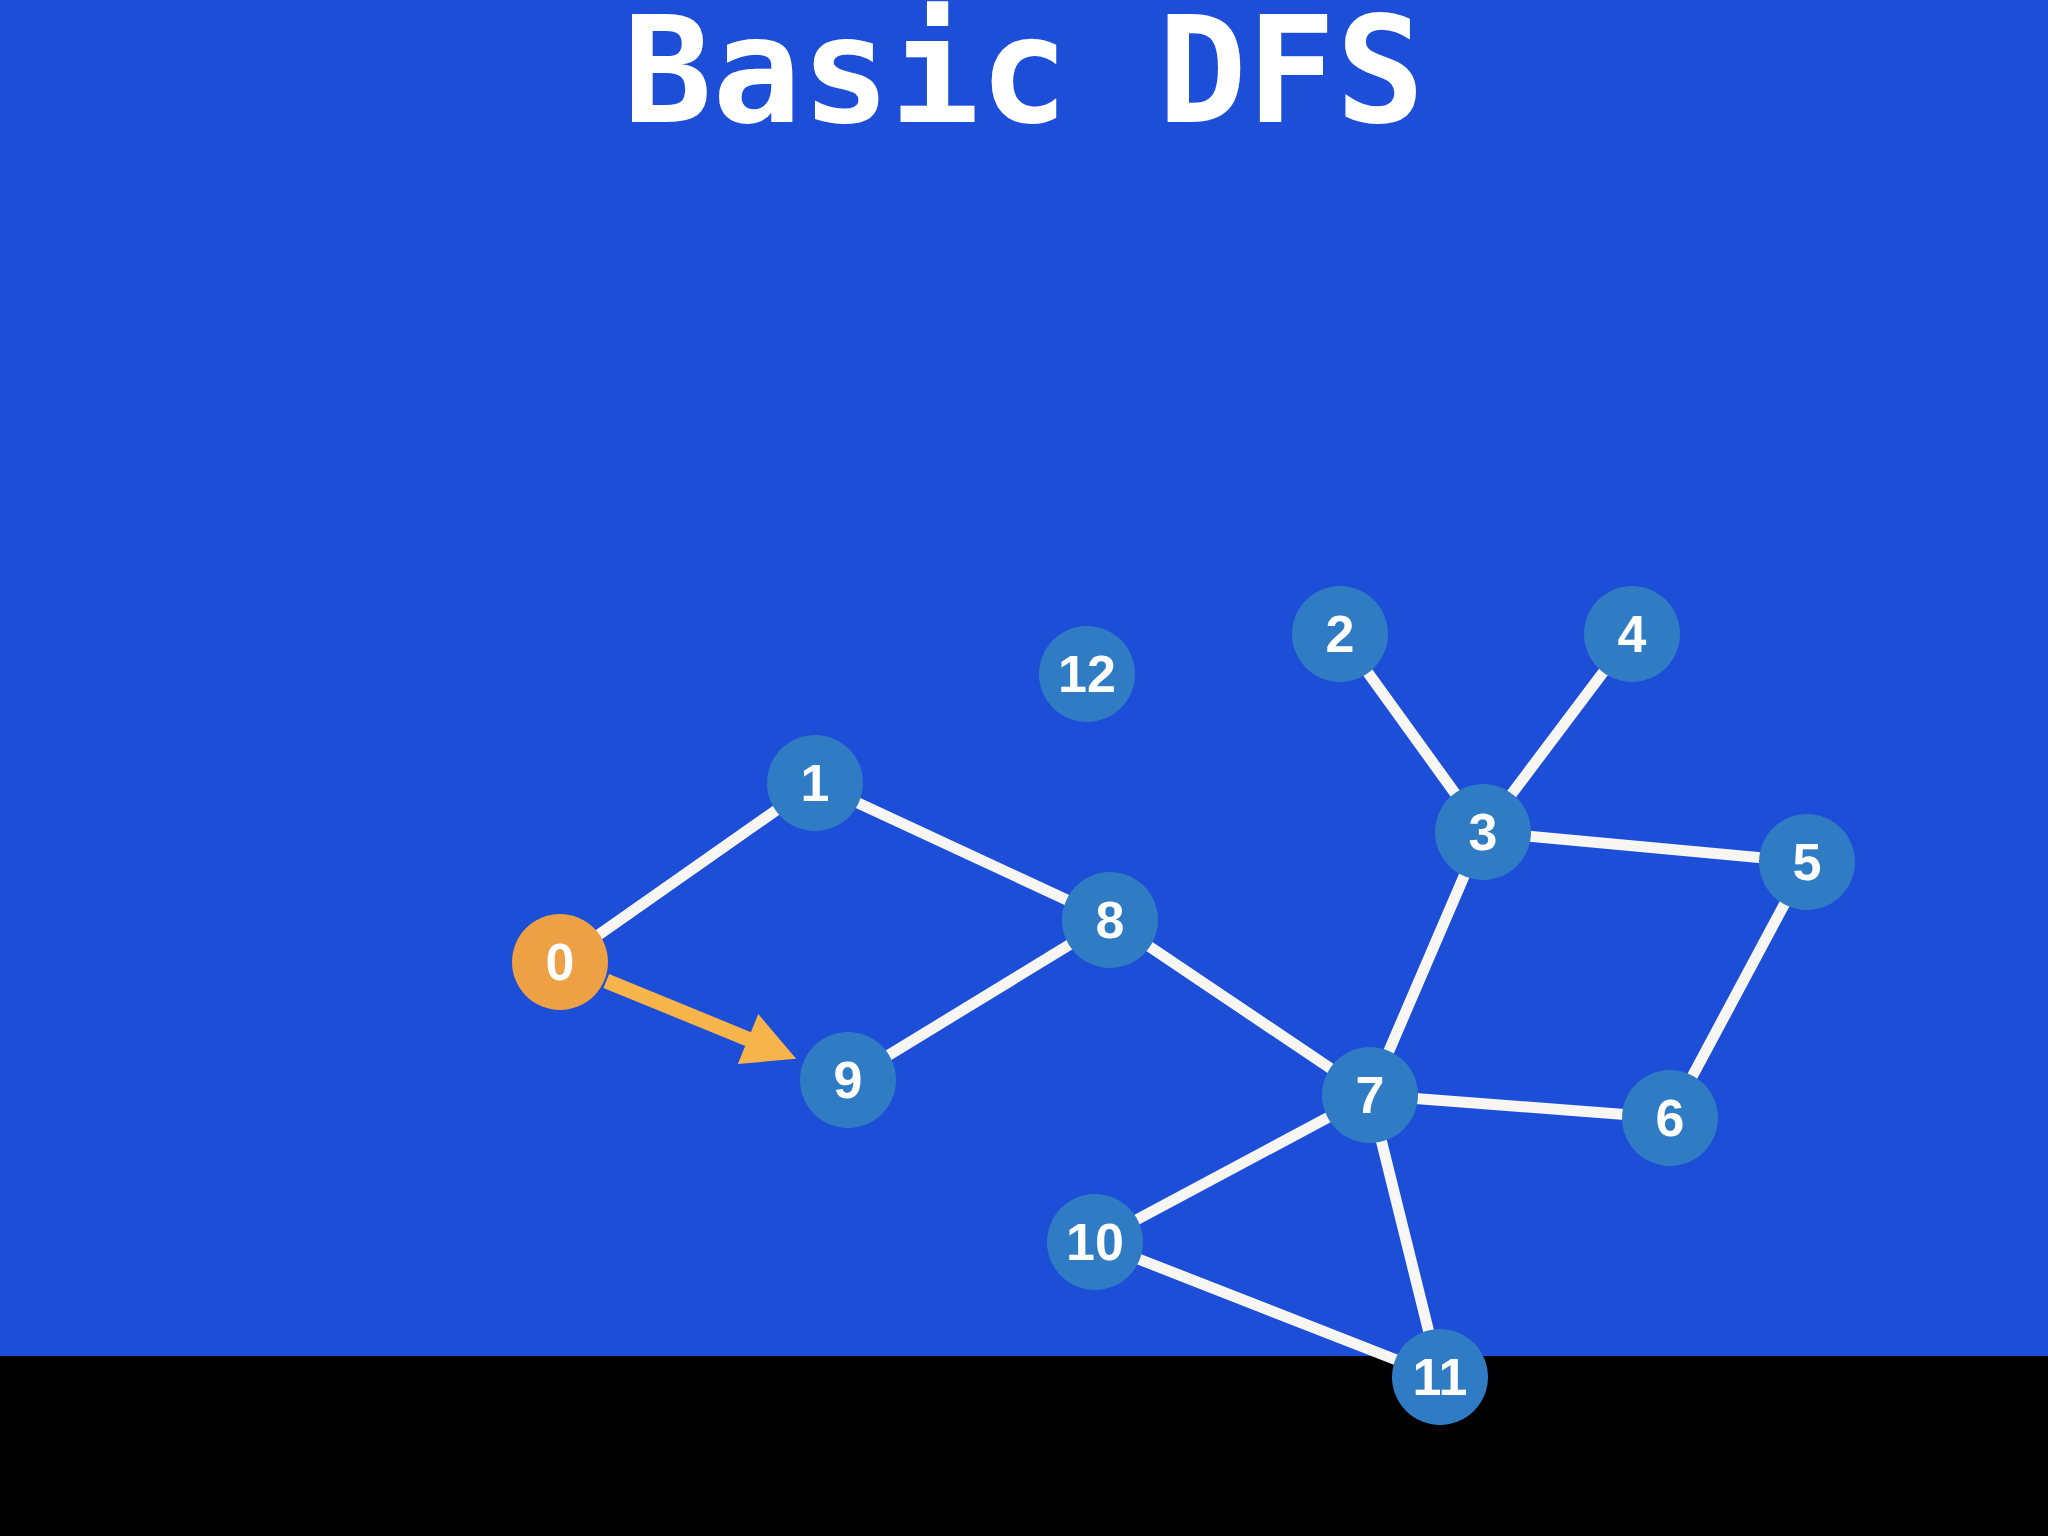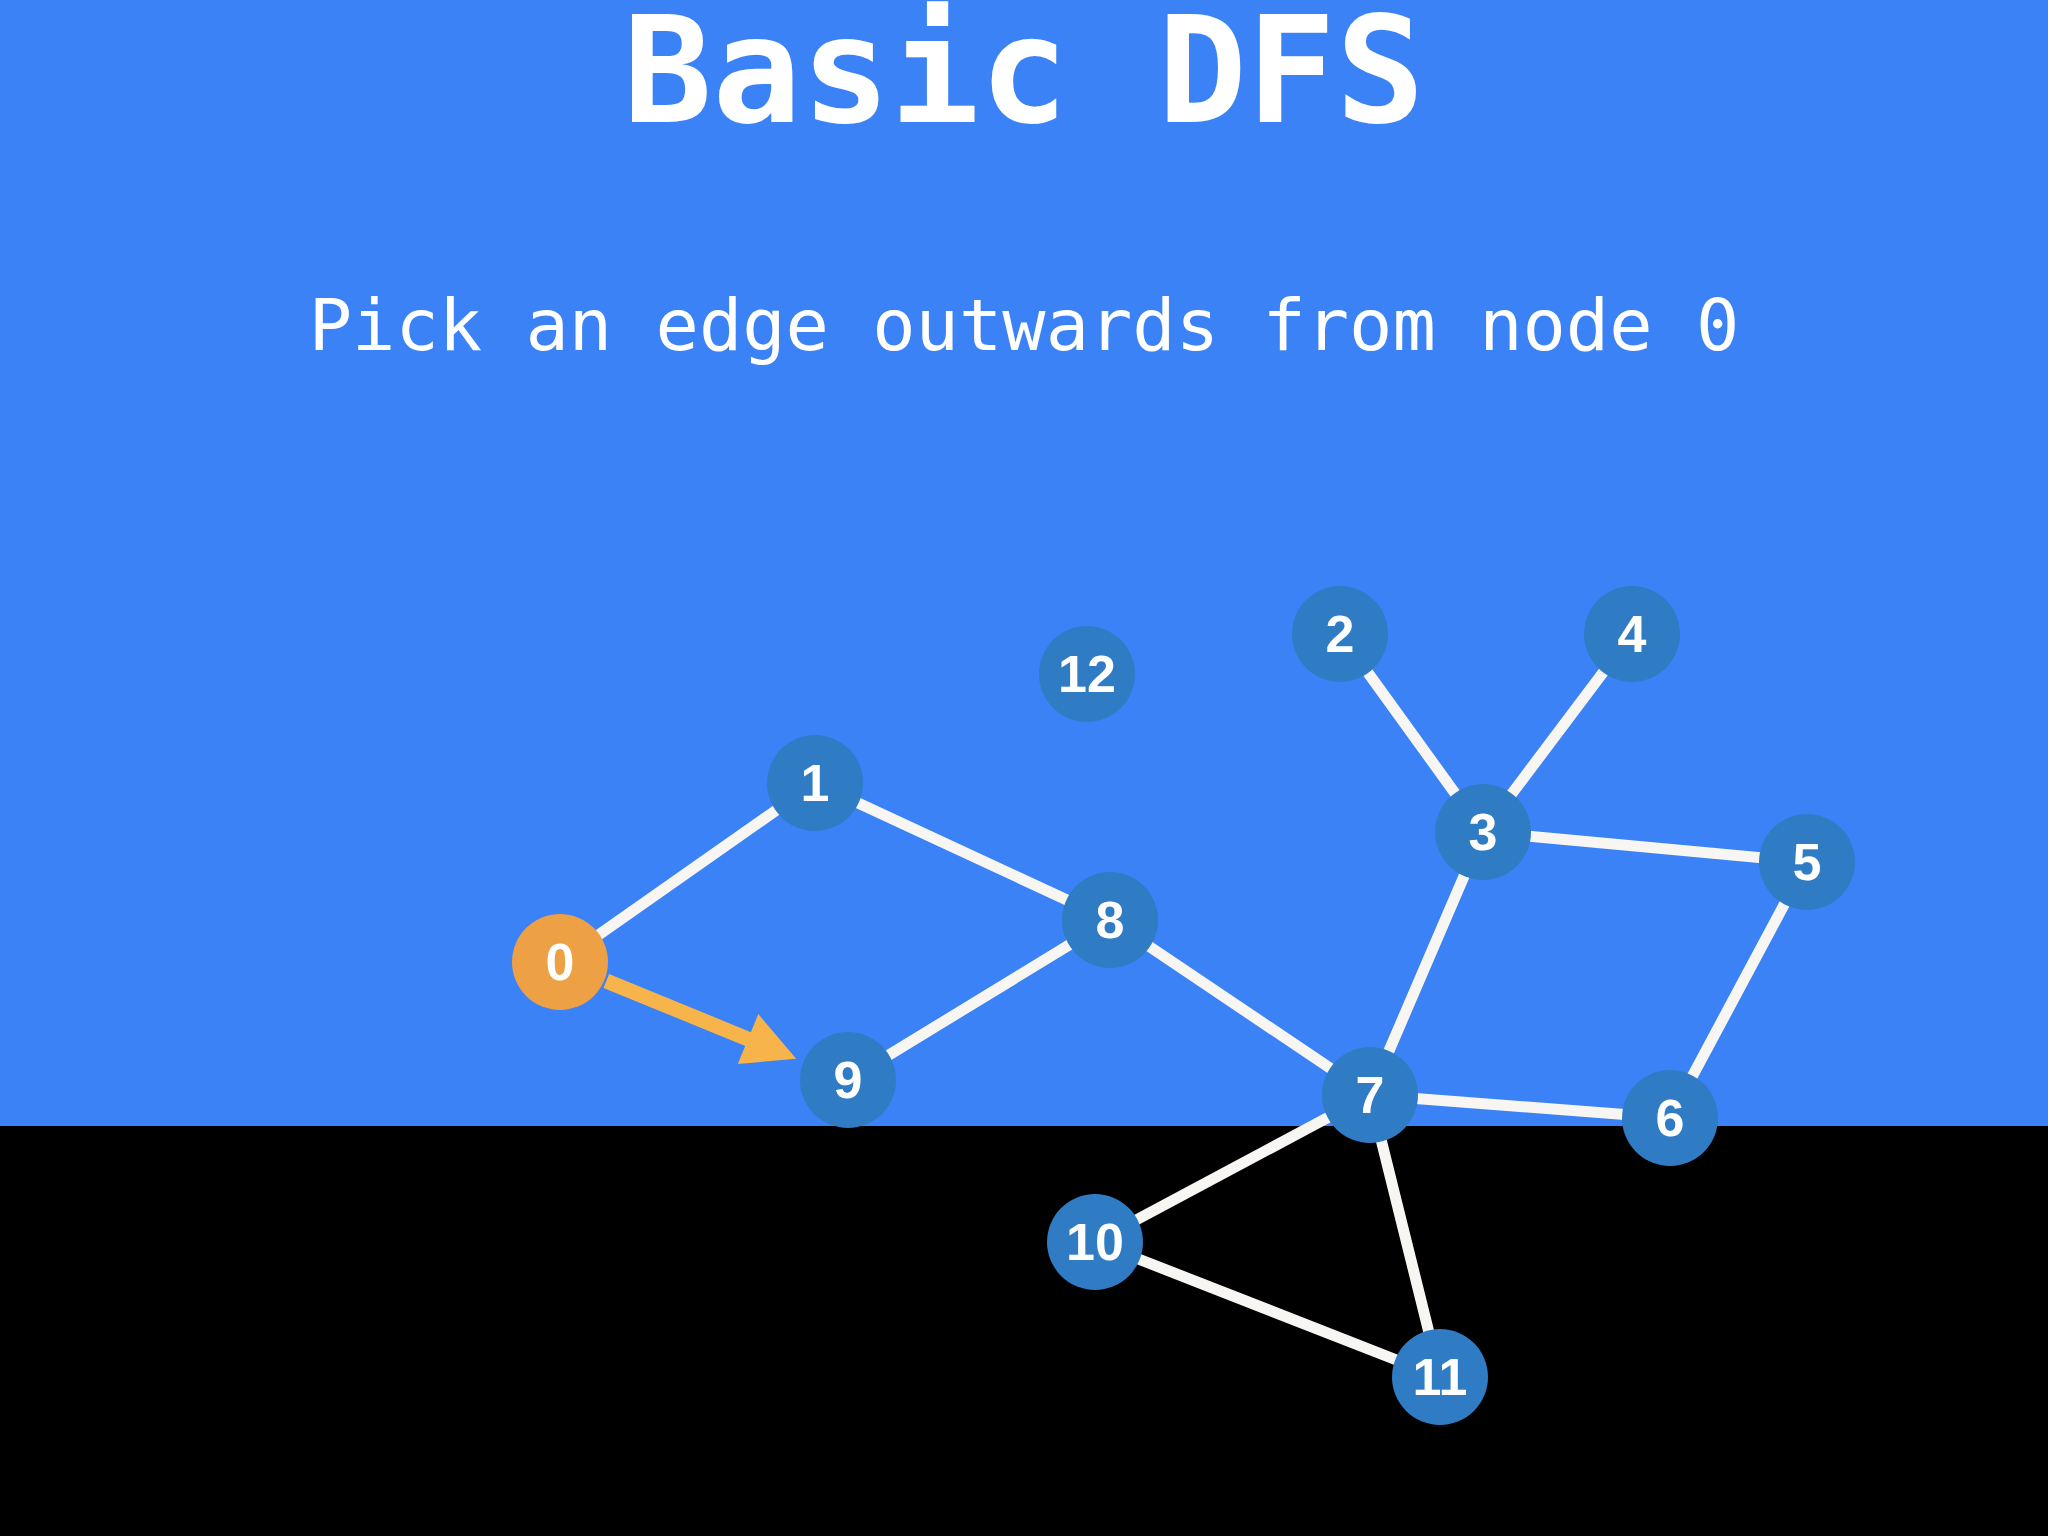--- a/index.html
+++ b/index.html
@@ -1,17 +1,17 @@
 <!DOCTYPE html>
 <html><head>
 <meta charset="utf-8">
 <style>
   html, body { margin: 0; padding: 0; background: #000; }
   body { width: 2048px; height: 1536px; overflow: hidden; }
-  .stage { position: relative; width: 2048px; height: 1126px; background: #3b82f6; }
+  .stage { position: relative; width: 2048px; height: 1356px; background: #1d4ed8; }
   .slide-title {
     position: absolute; top: -14px; left: 0; width: 100%; margin: 0;
     text-align: center; font-family: "DejaVu Sans Mono", monospace;
     font-weight: bold; font-size: 148px; line-height: 1.16; color: #ffffff;
   }
   .slide-subtitle {
     position: absolute; top: 284px; left: 0; width: 100%; margin: 0;
     text-align: center; font-family: "DejaVu Sans Mono", monospace;
     font-weight: normal; font-size: 72px; line-height: 1.16; color: #ffffff;
   }
@@ -24,21 +24,20 @@
     font-weight: bold; font-size: 52px; text-anchor: middle;
   }
   .arrow-shaft { stroke: #F6B44A; stroke-width: 15; stroke-linecap: butt; }
   .arrow-head { fill: #F6B44A; }
 </style>
 </head>
 <body>
 
 <div class="stage">
   <h1 class="slide-title">Basic DFS</h1>
-  <p class="slide-subtitle">Pick an edge outwards from node 0</p>
   <svg class="graph-svg" id="graph-svg" viewBox="0 0 2048 1536" xmlns="http://www.w3.org/2000/svg">
       <line x1="560" y1="962" x2="815" y2="783" class="edge" stroke="#F7F6F3"></line>
       <line x1="815" y1="783" x2="1110" y2="920" class="edge" stroke="#F7F6F3"></line>
       <line x1="1110" y1="920" x2="848" y2="1080" class="edge" stroke="#F7F6F3"></line>
       <line x1="1110" y1="920" x2="1370" y2="1095" class="edge" stroke="#F7F6F3"></line>
       <line x1="1340" y1="634" x2="1483" y2="832" class="edge" stroke="#F7F6F3"></line>
       <line x1="1483" y1="832" x2="1632" y2="634" class="edge" stroke="#F7F6F3"></line>
       <line x1="1483" y1="832" x2="1807" y2="862" class="edge" stroke="#F7F6F3"></line>
       <line x1="1483" y1="832" x2="1370" y2="1095" class="edge" stroke="#F7F6F3"></line>
       <line x1="1807" y1="862" x2="1670" y2="1118" class="edge" stroke="#F7F6F3"></line>

